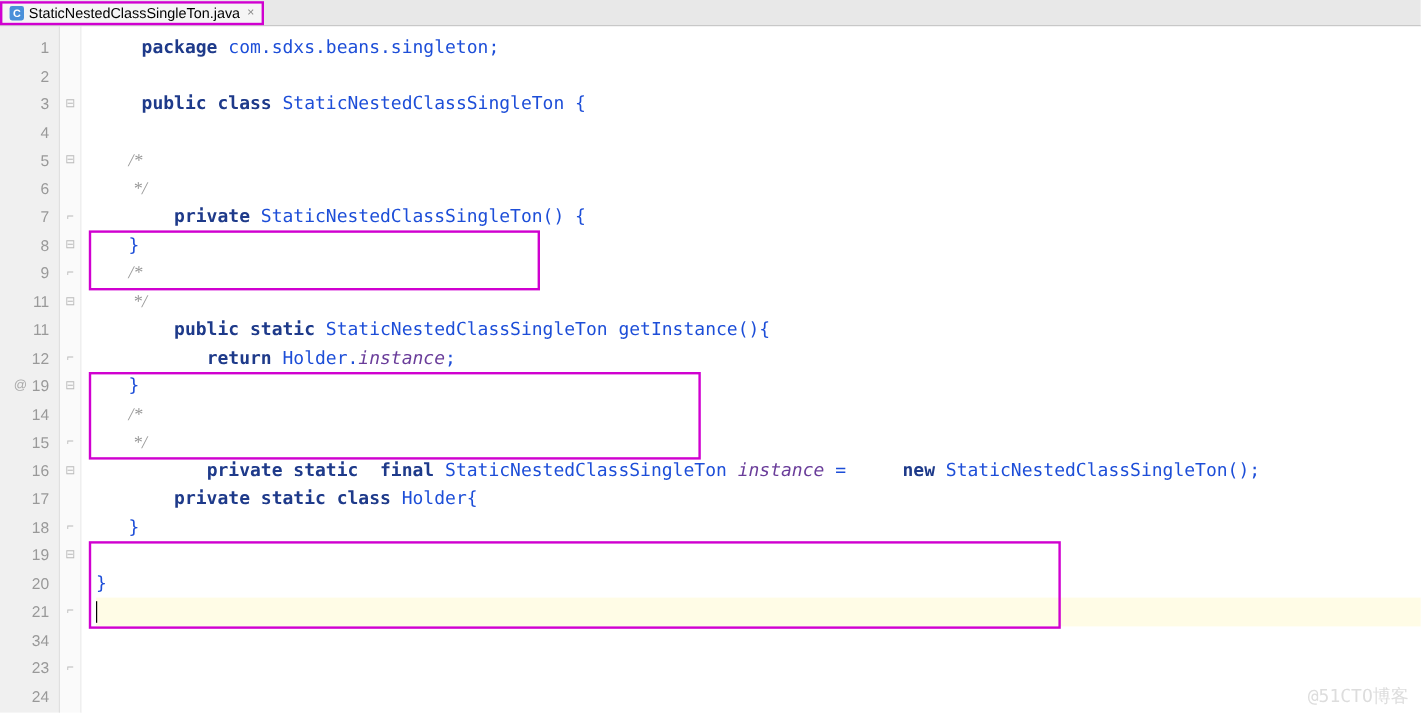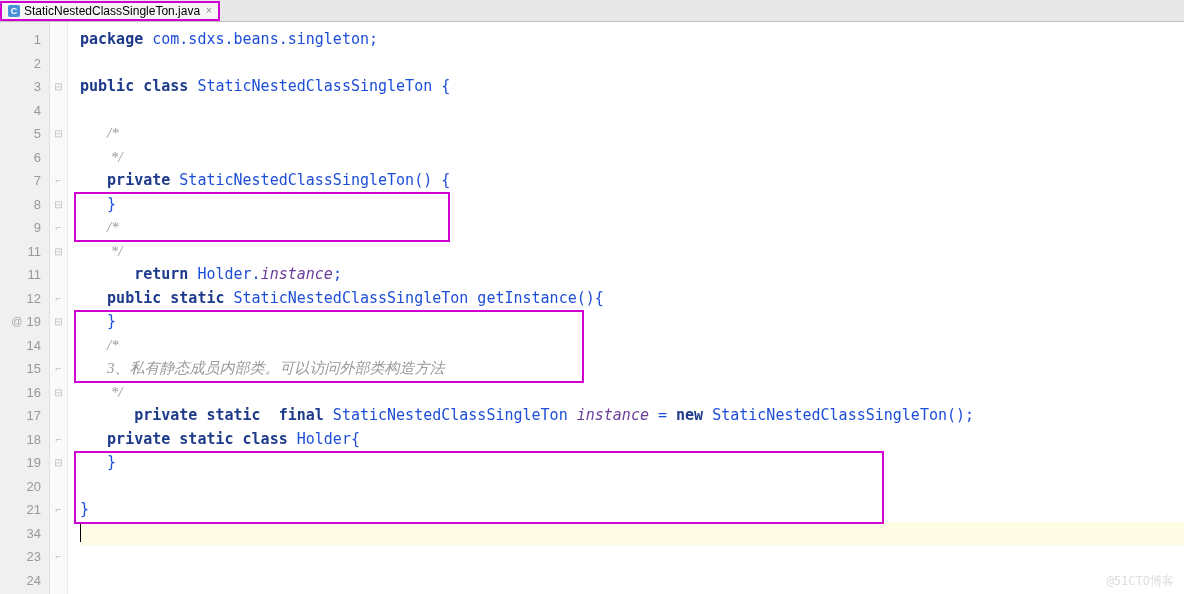--- a/index.html
+++ b/index.html
@@ -92,21 +92,21 @@
       font-size: 15px;
       position: relative;
       background: #fff;
     }
     .code-line {
       height: 23.5px;
       line-height: 23.5px;
       white-space: pre;
       position: relative;
     }
-    .kw { color: #1e3a8a; font-weight: bold; }
+    .kw { color: #1e3a8a; font-weight: bold; margin-left: 38px; }
     .ident { color: #1d4ed8; }
     .comment { color: #999; font-style: italic; font-family: 'SimSun', serif; }
     .field-ref { color: #6a3d9a; font-style: italic; }
     .highlight-box {
       position: absolute;
       border: 2px solid #d000d0;
       pointer-events: none;
       z-index: 5;
     }
     .current-line {
@@ -117,21 +117,21 @@
       width: 1px;
       height: 18px;
       background: #000;
       vertical-align: middle;
     }
     .watermark {
       position: absolute;
       bottom: 4px;
       right: 10px;
       color: #ddd;
-      font-size: 12px;
+      font-size: 15px;
     }
   </style>
 </head>
 <body>
 
 <div class="tab-bar">
   <div class="tab">
     <span class="tab-icon">C</span>
     <span>StaticNestedClassSingleTon.java</span>
     <span class="tab-close">×</span>
@@ -249,25 +249,24 @@
     <div class="code-line"><span class="kw">package</span><span class="ident"> com.sdxs.beans.singleton;</span></div>
     <div class="code-line"></div>
     <div class="code-line"><span class="kw">public class</span><span class="ident"> StaticNestedClassSingleTon {</span></div>
     <div class="code-line"></div>
     <div class="code-line">   <span class="comment">/*</span></div>
     <div class="code-line">   <span class="comment"> */</span></div>
     <div class="code-line">   <span class="kw">private</span><span class="ident"> StaticNestedClassSingleTon() {</span></div>
     <div class="code-line">   <span class="ident">}</span></div>
     <div class="code-line">   <span class="comment">/*</span></div>
     <div class="code-line">   <span class="comment"> */</span></div>
+    <div class="code-line">   <span class="kw">public static</span><span class="ident"> StaticNestedClassSingleTon getInstance(){</span></div>
     <div class="code-line">      <span class="kw">return</span><span class="ident"> Holder.</span><span class="field-ref">instance</span><span class="ident">;</span></div>
-    <div class="code-line">   <span class="kw">public static</span><span class="ident"> StaticNestedClassSingleTon getInstance(){</span></div>
     <div class="code-line">   <span class="ident">}</span></div>
     <div class="code-line">   <span class="comment">/*</span></div>
-    <div class="code-line">   <span class="comment">3、私有静态成员内部类。可以访问外部类构造方法</span></div>
     <div class="code-line">   <span class="comment"> */</span></div>
     <div class="code-line">      <span class="kw">private static  final</span><span class="ident"> StaticNestedClassSingleTon </span><span class="field-ref">instance</span><span class="ident"> = </span><span class="kw">new</span><span class="ident"> StaticNestedClassSingleTon();</span></div>
     <div class="code-line">   <span class="kw">private static class</span><span class="ident"> Holder{</span></div>
     <div class="code-line">   <span class="ident">}</span></div>
     <div class="code-line"></div>
     <div class="code-line"><span class="ident">}</span></div>
     <div class="code-line current-line"><span class="caret"></span></div>
 
     <div class="watermark">@51CTO博客</div>
   </div>

